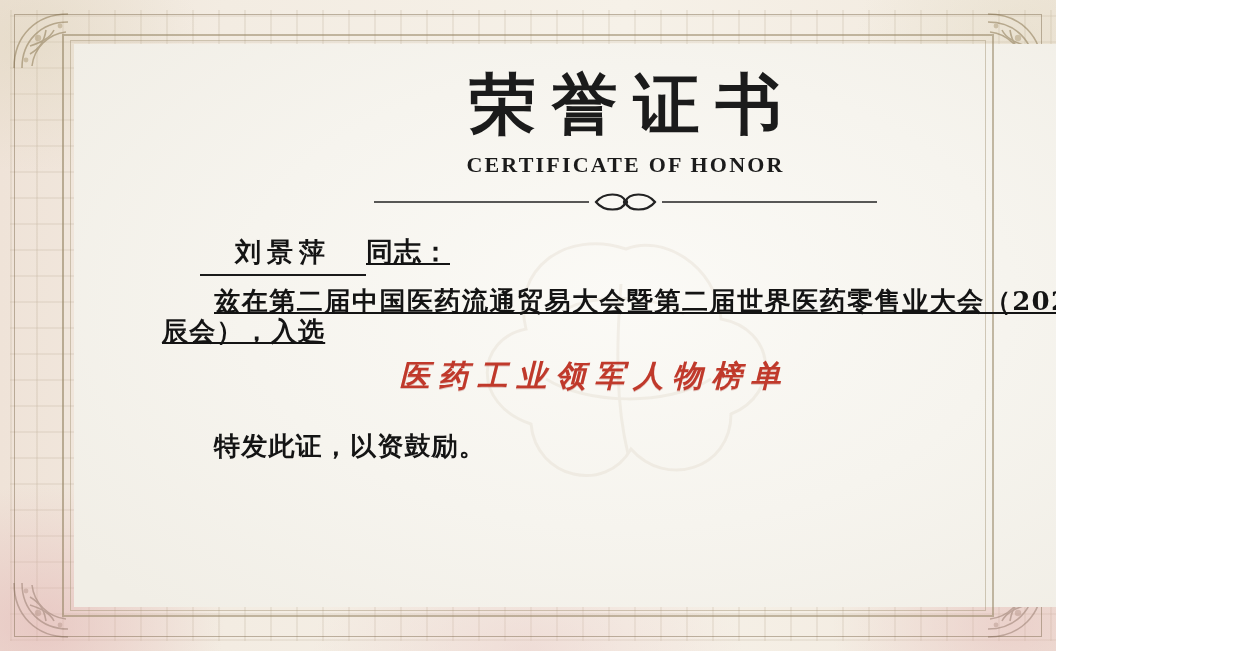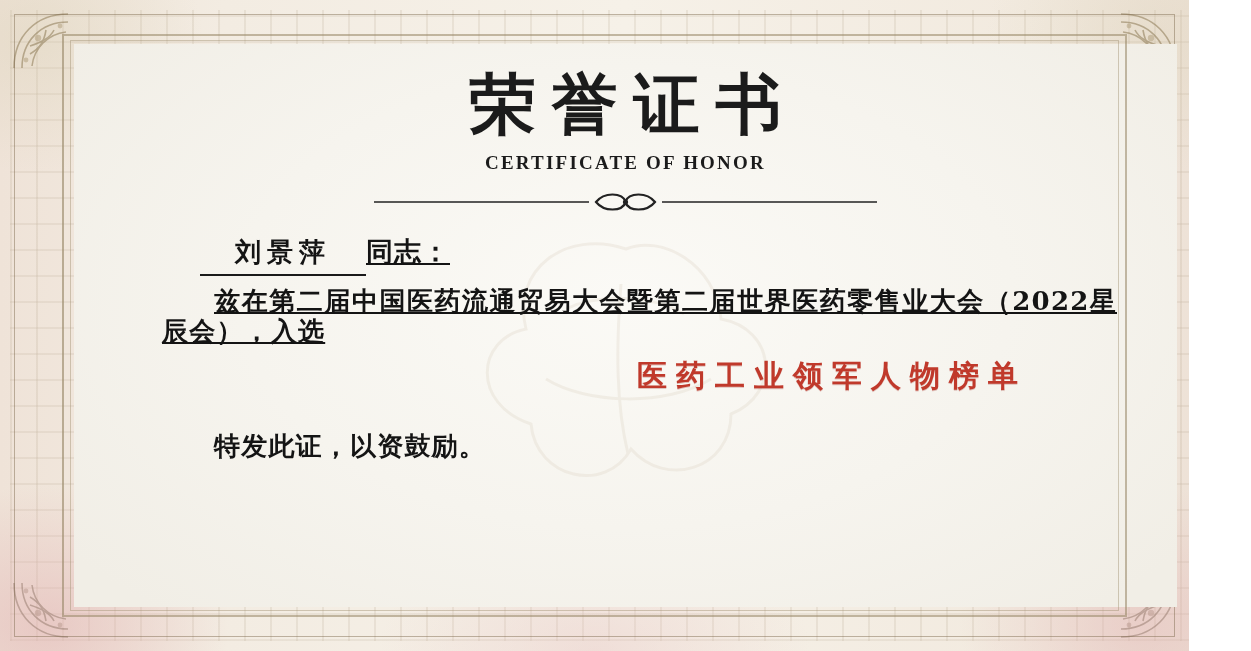--- a/index.html
+++ b/index.html
@@ -2,21 +2,21 @@
 <html lang="zh"><head>
 <meta charset="utf-8">
 <style>
   html, body {
     margin: 0;
     padding: 0;
     background: #ffffff;
   }
   #certificate {
     position: relative;
-    width: 1189px;
+    width: 1056px;
     height: 651px;
     overflow: hidden;
     font-family: "Liberation Serif", "DejaVu Serif", serif;
     background: #5eead4;
   }
 
   
   .border-outer {
     position: absolute;
     left: 0; top: 0;
@@ -115,21 +115,21 @@
     text-indent: 16px;
     color: #1b1b1b;
     line-height: 1.05;
   }
   .title-en {
     position: absolute;
     left: 0; right: 0; top: 108px;
     text-align: center;
     font-family: "Liberation Serif", "DejaVu Serif", serif;
     font-weight: bold;
-    font-size: 19px;
+    font-size: 22px;
     letter-spacing: 2.2px;
     color: #1b1b1b;
   }
   .divider {
     position: absolute;
     left: 0; right: 0; top: 146px;
     height: 24px;
   }
 
   .body-block {
@@ -169,27 +169,28 @@
     color: #141414;
     line-height: 30px;
     letter-spacing: 1.2px;
     text-align: justify;
     text-decoration: underline;
   }
   .para .indent { display: inline-block; width: 52px; }
 
   .award-name {
     margin: 10px 0 6px 0;
-    text-align: right;
+    text-align: center;
     padding-right: 90px;
     font-size: 30px;
     font-weight: bold;
     font-family: "DejaVu Serif", "Liberation Serif", serif;
     color: #c0392b;
     letter-spacing: 9px;
+    font-style: italic;
     text-shadow: 0 1px 0 rgba(150,40,30,0.25);
   }
   .closing {
     margin-top: 32px;
     font-size: 26px;
     font-weight: bold;
     font-family: "DejaVu Serif", "Liberation Serif", serif;
     color: #141414;
     letter-spacing: 1.2px;
     padding-left: 52px;

